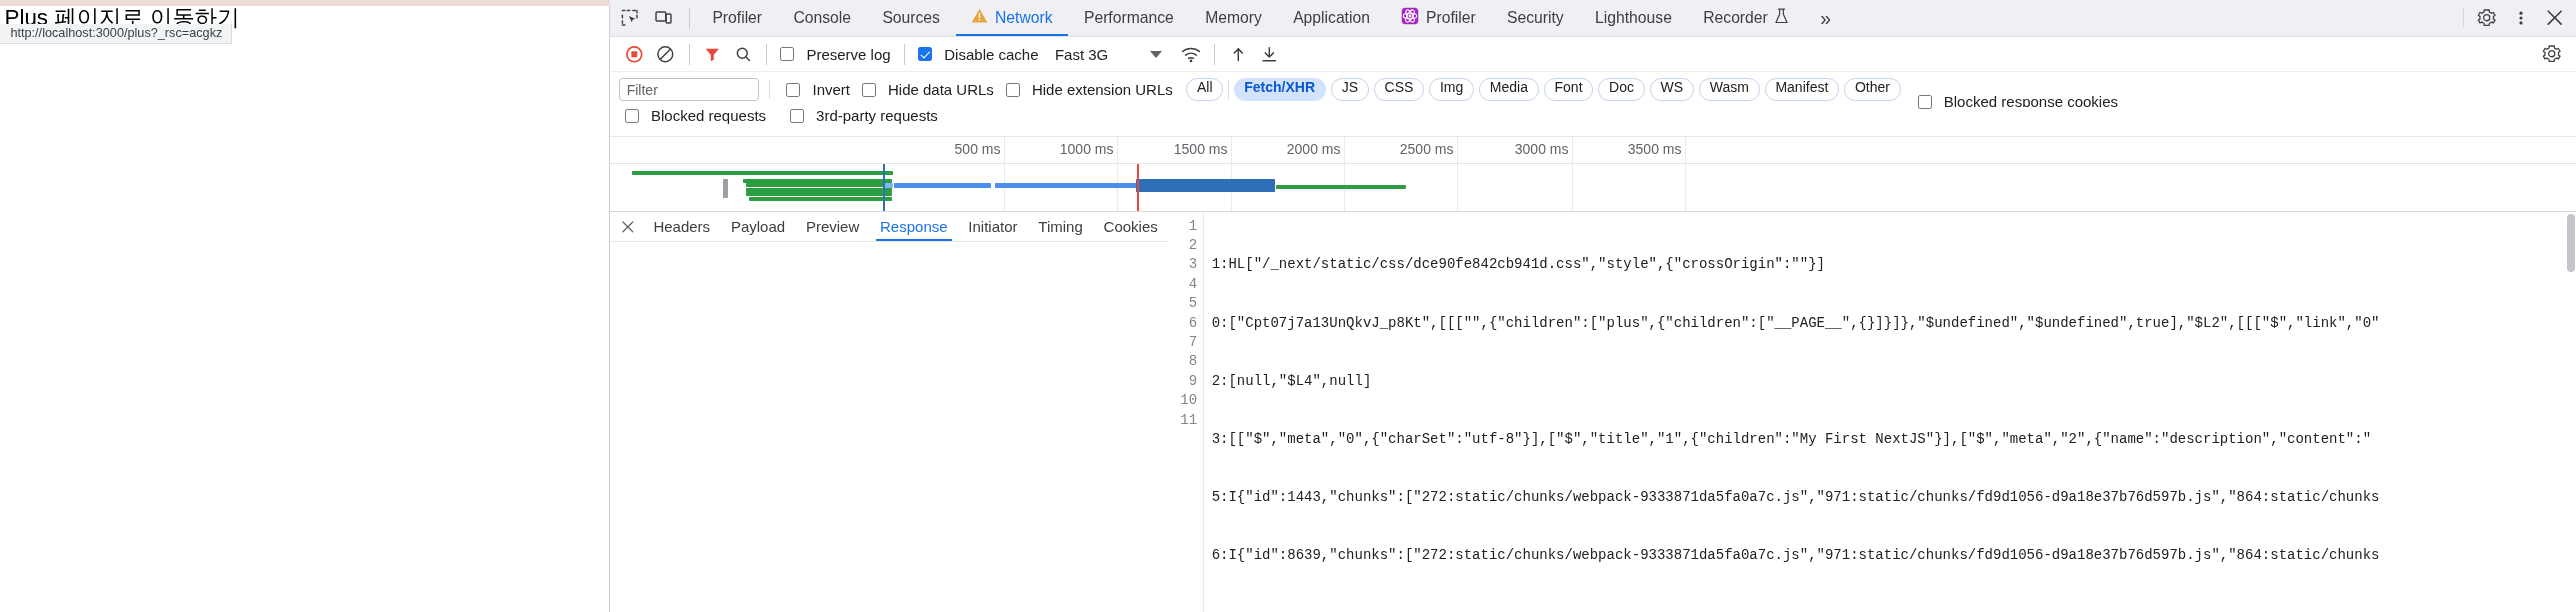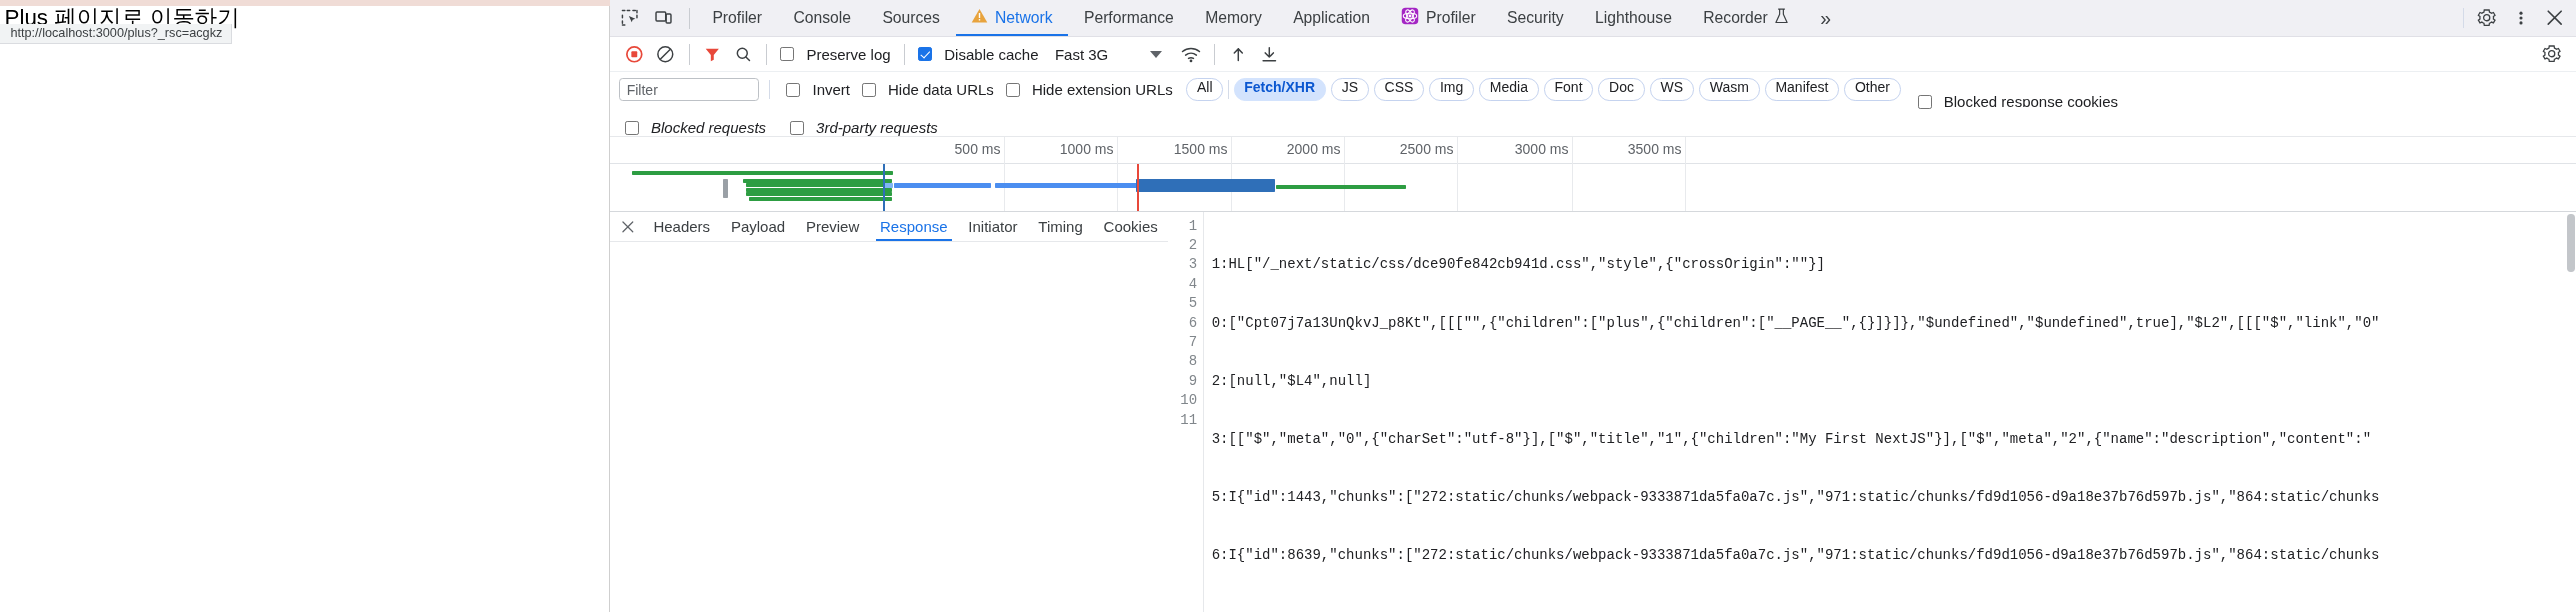--- a/index.html
+++ b/index.html
@@ -159,24 +159,23 @@
   }
   .type-pill.active {
     background: #d3e3fd; border-color: #d3e3fd; color: #0b57d0;
     font-weight: bold;
   }
 
   
   .net-filterbar2 {
     height: 30px; min-height: 30px;
     background: #ffffff;
-    display: flex; align-items: flex-end;
+    display: flex; align-items: flex-start;
     padding: 0 9px;
     border-bottom: 0.7px solid #e6e8eb;
-    font-style: italic;
   }
 
   
   .overview {
     height: 75px; min-height: 75px;
     background: #ffffff;
     position: relative;
     border-bottom: 0.7px solid #d5d8dc;
     overflow: hidden;
   }

